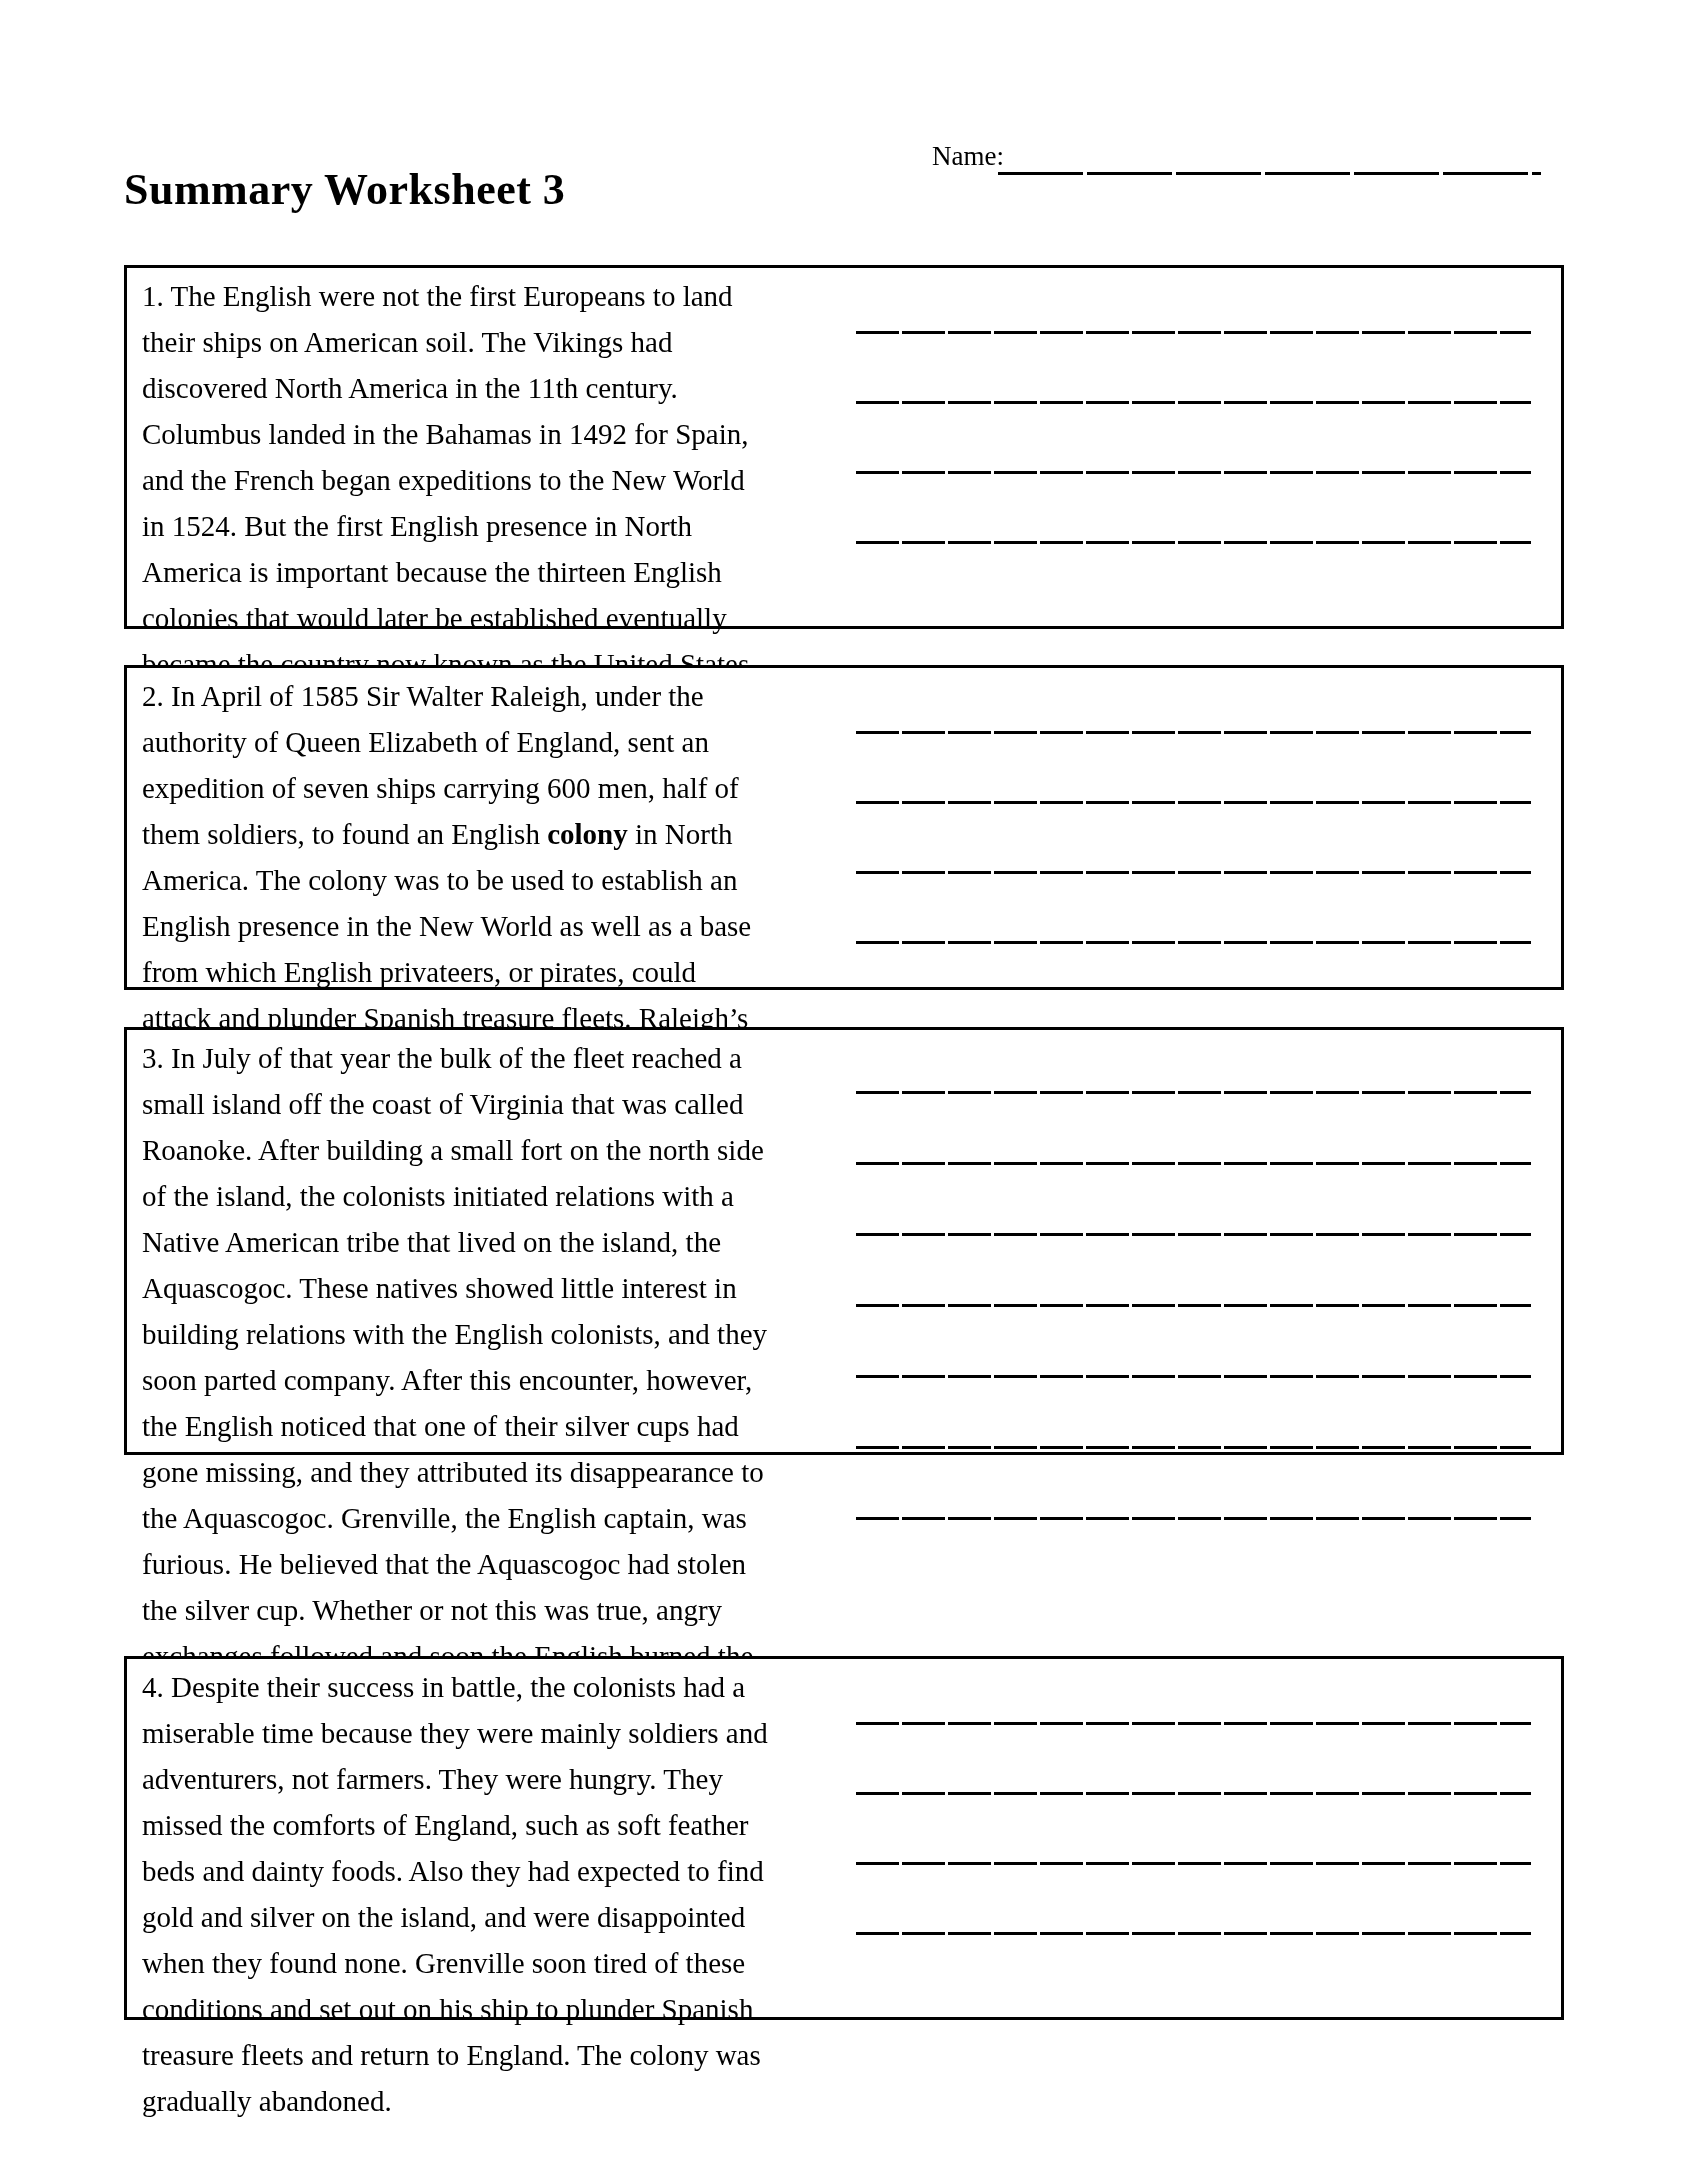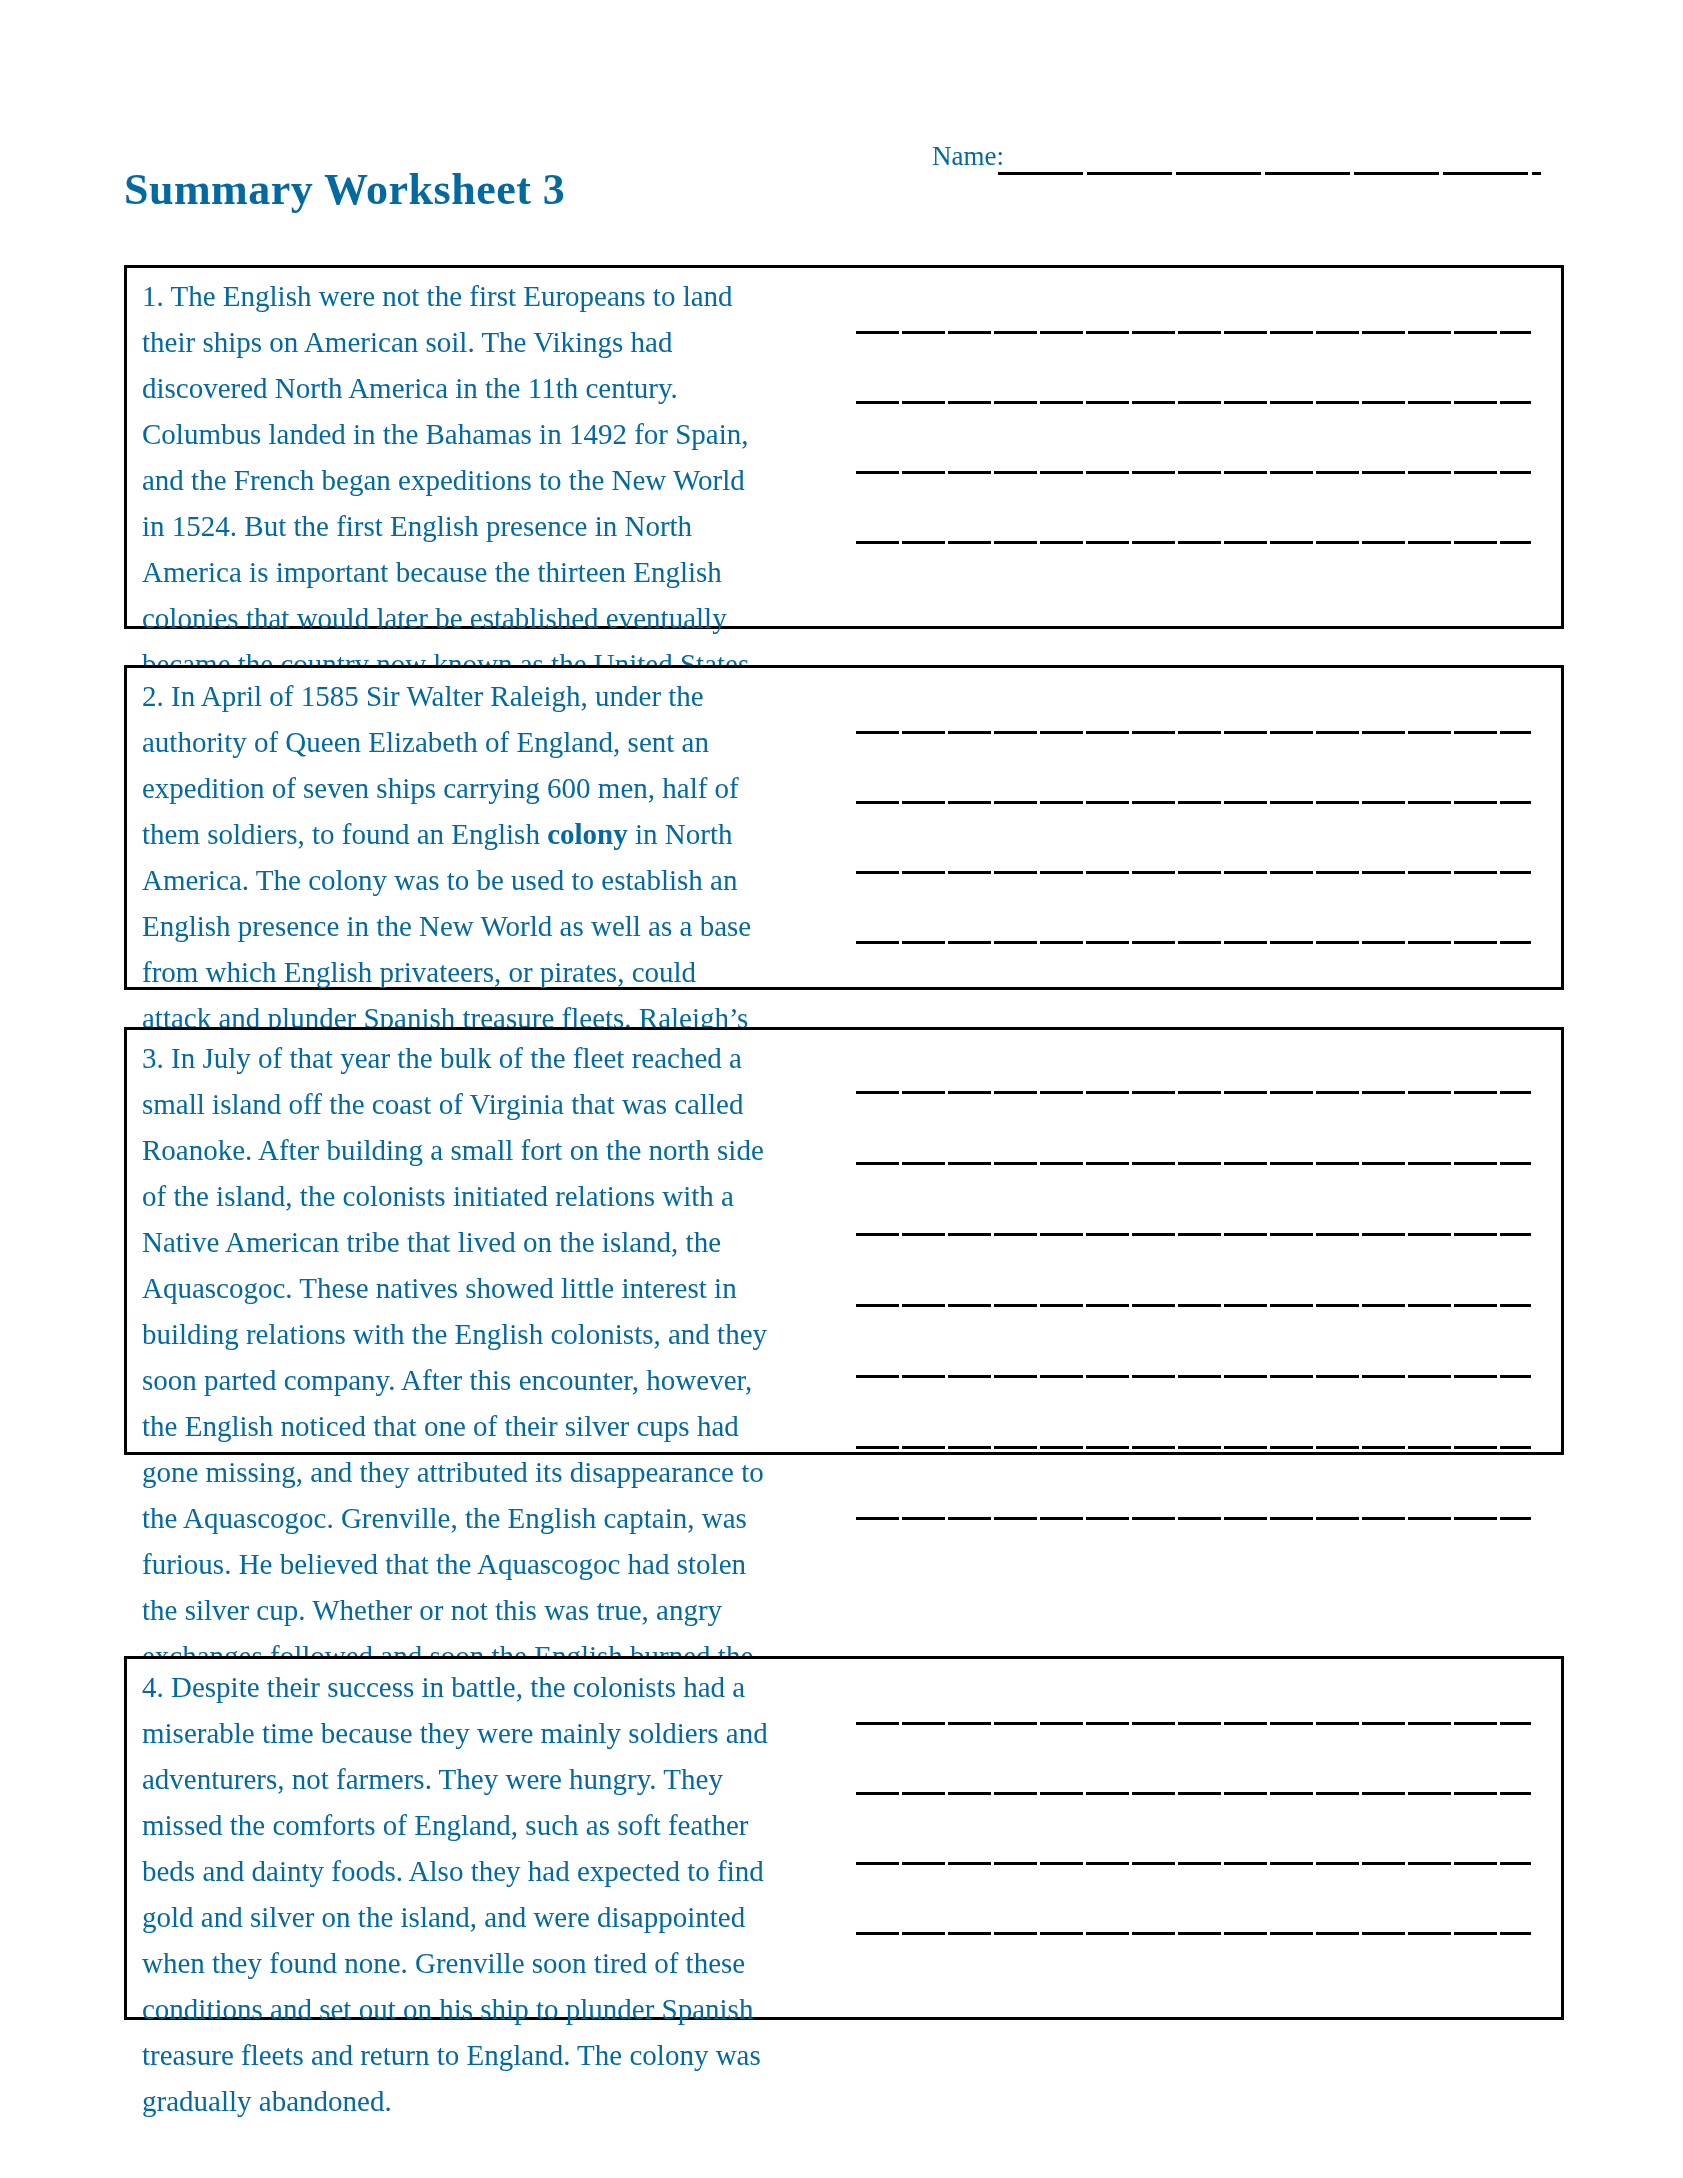--- a/index.html
+++ b/index.html
@@ -2,21 +2,21 @@
 <html><head>
 <meta charset="utf-8">
 <style>
   * { margin: 0; padding: 0; box-sizing: border-box; }
   html, body { background: #ffffff; }
   .page {
     position: relative;
     width: 1683px;
     height: 2178px;
     background: #ffffff;
-    color: #0369a1;
+    color: #000000;
     font-family: "Liberation Serif", "DejaVu Serif", serif;
     overflow: hidden;
   }
   .name-label {
     position: absolute;
     left: 932px;
     top: 141px;
     font-size: 27px;
   }
   .name-line {

